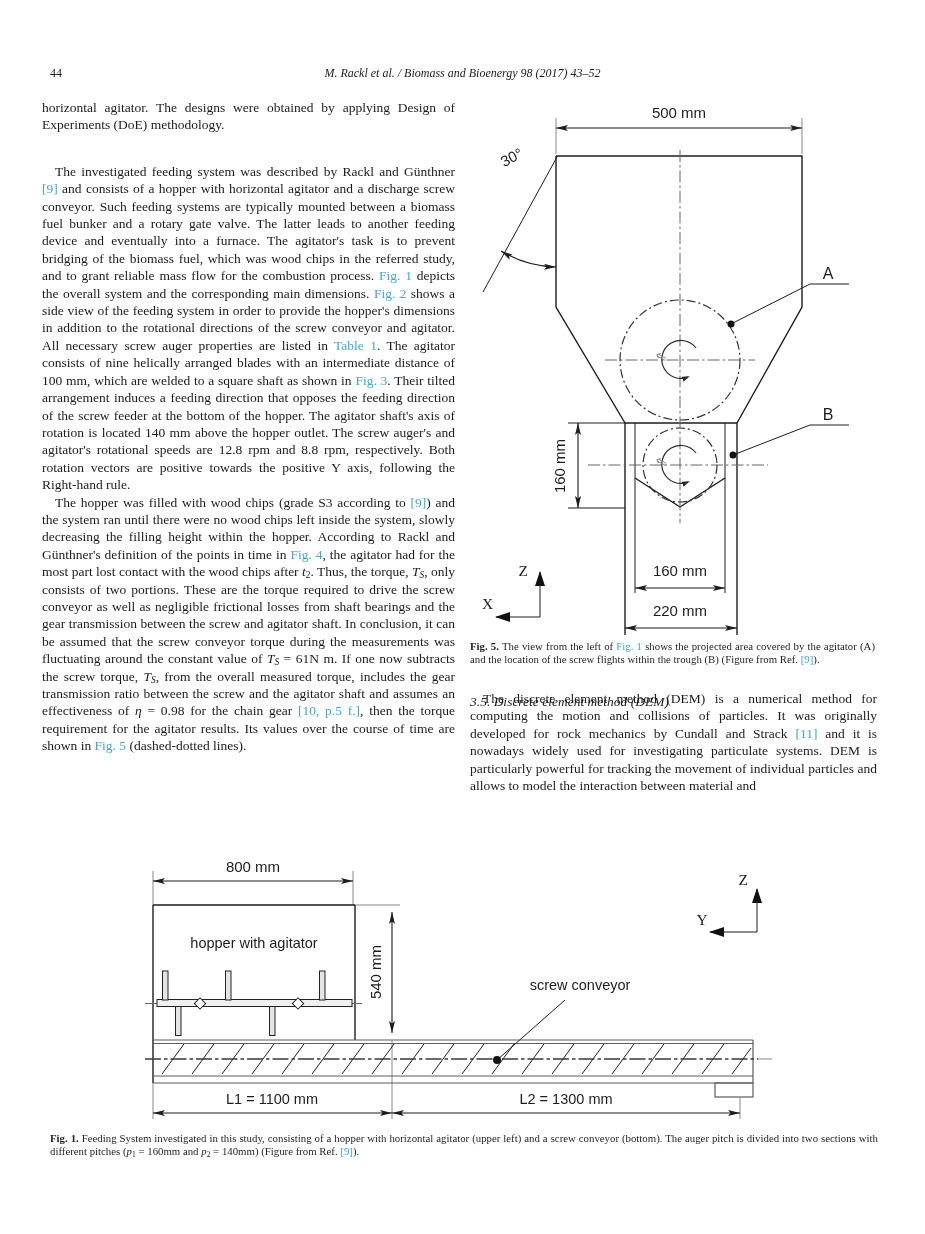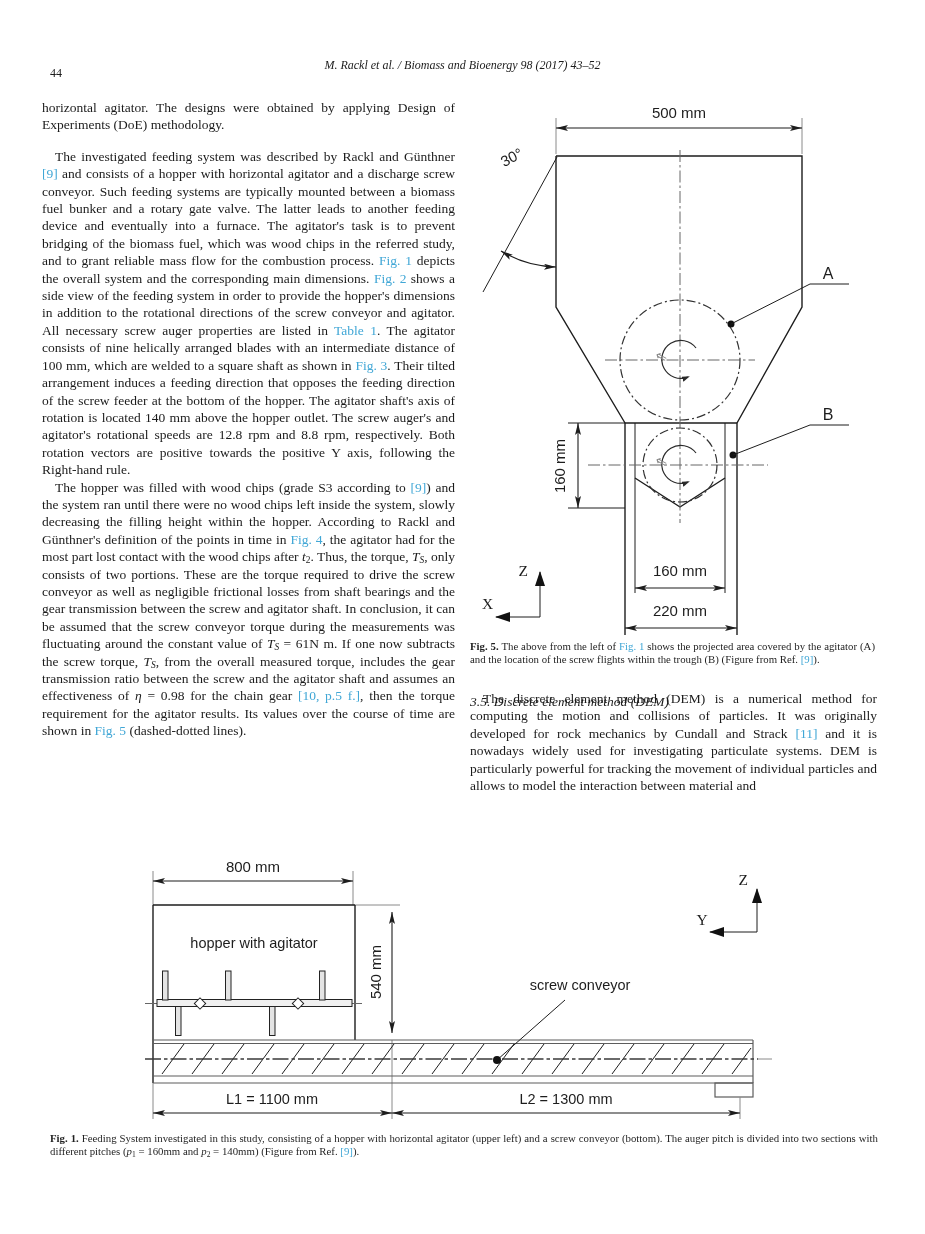--- a/index.html
+++ b/index.html
@@ -11,21 +11,21 @@
   .indent{text-indent:13px;}
   .it{font-style:italic;}
   .bold{font-weight:bold;}
   .link{color:#41a7d6;}
   sub{font-size:70%;line-height:0;vertical-align:-0.25em;}
   .sec-head{font-style:italic;font-size:13.5px;}
   .caption{font-size:10.8px;line-height:13.4px;text-align:justify;color:#1f1f1f;}
   .pagehead{font-size:12px;}
   .pagehead-center{font-style:italic;text-align:center;width:100%;}
   .gap-after-intro{margin-top:47px;}
-  .gap-after-head{margin-top:14px;}
+  .gap-after-head{margin-top:29px;}
 
   
   .ln-main{stroke:#1d1d1d;stroke-width:1.4;fill:none;}
   .ln-thin{stroke:#1d1d1d;stroke-width:1;fill:none;}
   .ln-dim{stroke:#1d1d1d;stroke-width:1.1;fill:none;}
   .ln-ext{stroke:#8a8a8a;stroke-width:1;fill:none;}
   .ln-gray{stroke:#5d5d5d;stroke-width:1.2;fill:none;}
   .ln-cl{stroke:#666;stroke-width:1;fill:none;stroke-dasharray:12 3 2.5 3;}
   .ln-cld{stroke:#333;stroke-width:1.2;fill:none;stroke-dasharray:9 3 2 3;}
   .ln-screwcl{stroke:#3a3a3a;stroke-width:1.7;fill:none;stroke-dasharray:16 3 3.5 3;}
@@ -33,21 +33,21 @@
   svg text{fill:#1d1d1d;}
   .flabel{font-family:"Liberation Sans",sans-serif;font-size:15px;}
   .flabel2{font-family:"Liberation Sans",sans-serif;font-size:14.5px;}
   .faxis{font-family:"Liberation Serif",serif;font-size:15.5px;}
   .fglyph{font-family:"DejaVu Sans",sans-serif;fill:#888;font-size:14px;}
 </style>
 </head>
 <body>
 
 <div class="abs pagehead" style="left:50px;top:66px;">44</div>
-<div class="abs pagehead pagehead-center" style="left:0;top:58px;">M. Rackl et al. / Biomass and Bioenergy 98 (2017) 43–52</div>
+<div class="abs pagehead pagehead-center" style="left:0;top:66px;">M. Rackl et al. / Biomass and Bioenergy 98 (2017) 43–52</div>
 
 <div class="abs body-text" style="left:42px;top:99px;width:413px;">
   <p><span class="">horizontal agitator. The designs were obtained by applying Design of Experiments (DoE) methodology.</span></p>
   <p class="indent gap-after-head"><span class="">The investigated feeding system was described by Rackl and Günthner </span><span class="link">[9]</span><span class=""> and consists of a hopper with horizontal agitator and a discharge screw conveyor. Such feeding systems are typically mounted between a biomass fuel bunker and a rotary gate valve. The latter leads to another feeding device and eventually into a furnace. The agitator's task is to prevent bridging of the biomass fuel, which was wood chips in the referred study, and to grant reliable mass flow for the combustion process. </span><span class="link">Fig. 1</span><span class=""> depicts the overall system and the corresponding main dimensions. </span><span class="link">Fig. 2</span><span class=""> shows a side view of the feeding system in order to provide the hopper's dimensions in addition to the rotational directions of the screw conveyor and agitator. All necessary screw auger properties are listed in </span><span class="link">Table 1</span><span class="">. The agitator consists of nine helically arranged blades with an intermediate distance of 100 mm, which are welded to a square shaft as shown in </span><span class="link">Fig. 3</span><span class="">. Their tilted arrangement induces a feeding direction that opposes the feeding direction of the screw feeder at the bottom of the hopper. The agitator shaft's axis of rotation is located 140 mm above the hopper outlet. The screw auger's and agitator's rotational speeds are 12.8 rpm and 8.8 rpm, respectively. Both rotation vectors are positive towards the positive Y axis, following the Right-hand rule.</span></p>
   <p class="indent"><span class="">The hopper was filled with wood chips (grade S3 according to </span><span class="link">[9]</span><span class="">) and the system ran until there were no wood chips left inside the system, slowly decreasing the filling height within the hopper. According to Rackl and Günthner's definition of the points in time in </span><span class="link">Fig. 4</span><span class="">, the agitator had for the most part lost contact with the wood chips after </span><span class="it">t</span><sub>2</sub><span class="">. Thus, the torque, </span><span class="it">T</span><sub class="it">S</sub><span class="">, only consists of two portions. These are the torque required to drive the screw conveyor as well as negligible frictional losses from shaft bearings and the gear transmission between the screw and agitator shaft. In conclusion, it can be assumed that the screw conveyor torque during the measurements was fluctuating around the constant value of </span><span class="it">T</span><sub class="it">S</sub><span class=""> = 61N m. If one now subtracts the screw torque, </span><span class="it">T</span><sub class="it">S</sub><span class="">, from the overall measured torque, includes the gear transmission ratio between the screw and the agitator shaft and assumes an effectiveness of </span><span class="it">η</span><span class=""> = 0.98 for the chain gear </span><span class="link">[10, p.5 f.]</span><span class="">, then the torque requirement for the agitator results. Its values over the course of time are shown in </span><span class="link">Fig. 5</span><span class=""> (dashed-dotted lines).</span></p>
 </div>
 
 <svg class="abs" style="left:468px;top:98px;" width="407" height="540" viewBox="0 0 407 540">
   <defs>
     <marker id="d2e" markerWidth="13" markerHeight="7" refX="12" refY="3" orient="auto" markerUnits="userSpaceOnUse">
@@ -138,21 +138,21 @@
   </g>
 
   <g>
     <line class="ln-thin" x1="72" y1="519" x2="72" y2="474" marker-end="url(#a2e)"></line>
     <line class="ln-thin" x1="72" y1="519" x2="28" y2="519" marker-end="url(#a2e)"></line>
     <text class="faxis" x="60" y="478" text-anchor="end">Z</text>
     <text class="faxis" x="14" y="511" text-anchor="start">X</text>
   </g>
 </svg>
 
-<div class="abs caption" style="left:470px;top:640px;width:405px;"><span class="bold">Fig. 5.</span><span class=""> The above from the left of </span><span class="link">Fig. 1</span><span class=""> shows the projected area covered by the agitator (A) and the location of the screw flights within the trough (B) (Figure from Ref. </span><span class="link">[9]</span><span class="">).</span></div>
+<div class="abs caption" style="left:470px;top:640px;width:405px;"><span class="bold">Fig. 5.</span><span class=""> The view from the left of </span><span class="link">Fig. 1</span><span class=""> shows the projected area covered by the agitator (A) and the location of the screw flights within the trough (B) (Figure from Ref. </span><span class="link">[9]</span><span class="">).</span></div>
 
 <div class="abs sec-head" style="left:470px;top:694px;width:407px;">3.5. Discrete element method (DEM)</div>
 <div class="abs body-text" style="left:470px;top:690px;width:407px;">
   <p class="indent"><span class="">The discrete element method (DEM) is a numerical method for computing the motion and collisions of particles. It was originally developed for rock mechanics by Cundall and Strack </span><span class="link">[11]</span><span class=""> and it is nowadays widely used for investigating particulate systems. DEM is particularly powerful for tracking the movement of individual particles and allows to model the interaction between material and</span></p>
 </div>
 
 <svg class="abs" style="left:100px;top:855px;" width="725" height="275" viewBox="0 0 725 275">
   <defs>
     <marker id="d1e" markerWidth="13" markerHeight="7" refX="12" refY="3" orient="auto" markerUnits="userSpaceOnUse">
       <path d="M0,0 L12,3 L0,6 L2.6,3 z" fill="#1d1d1d"></path>

